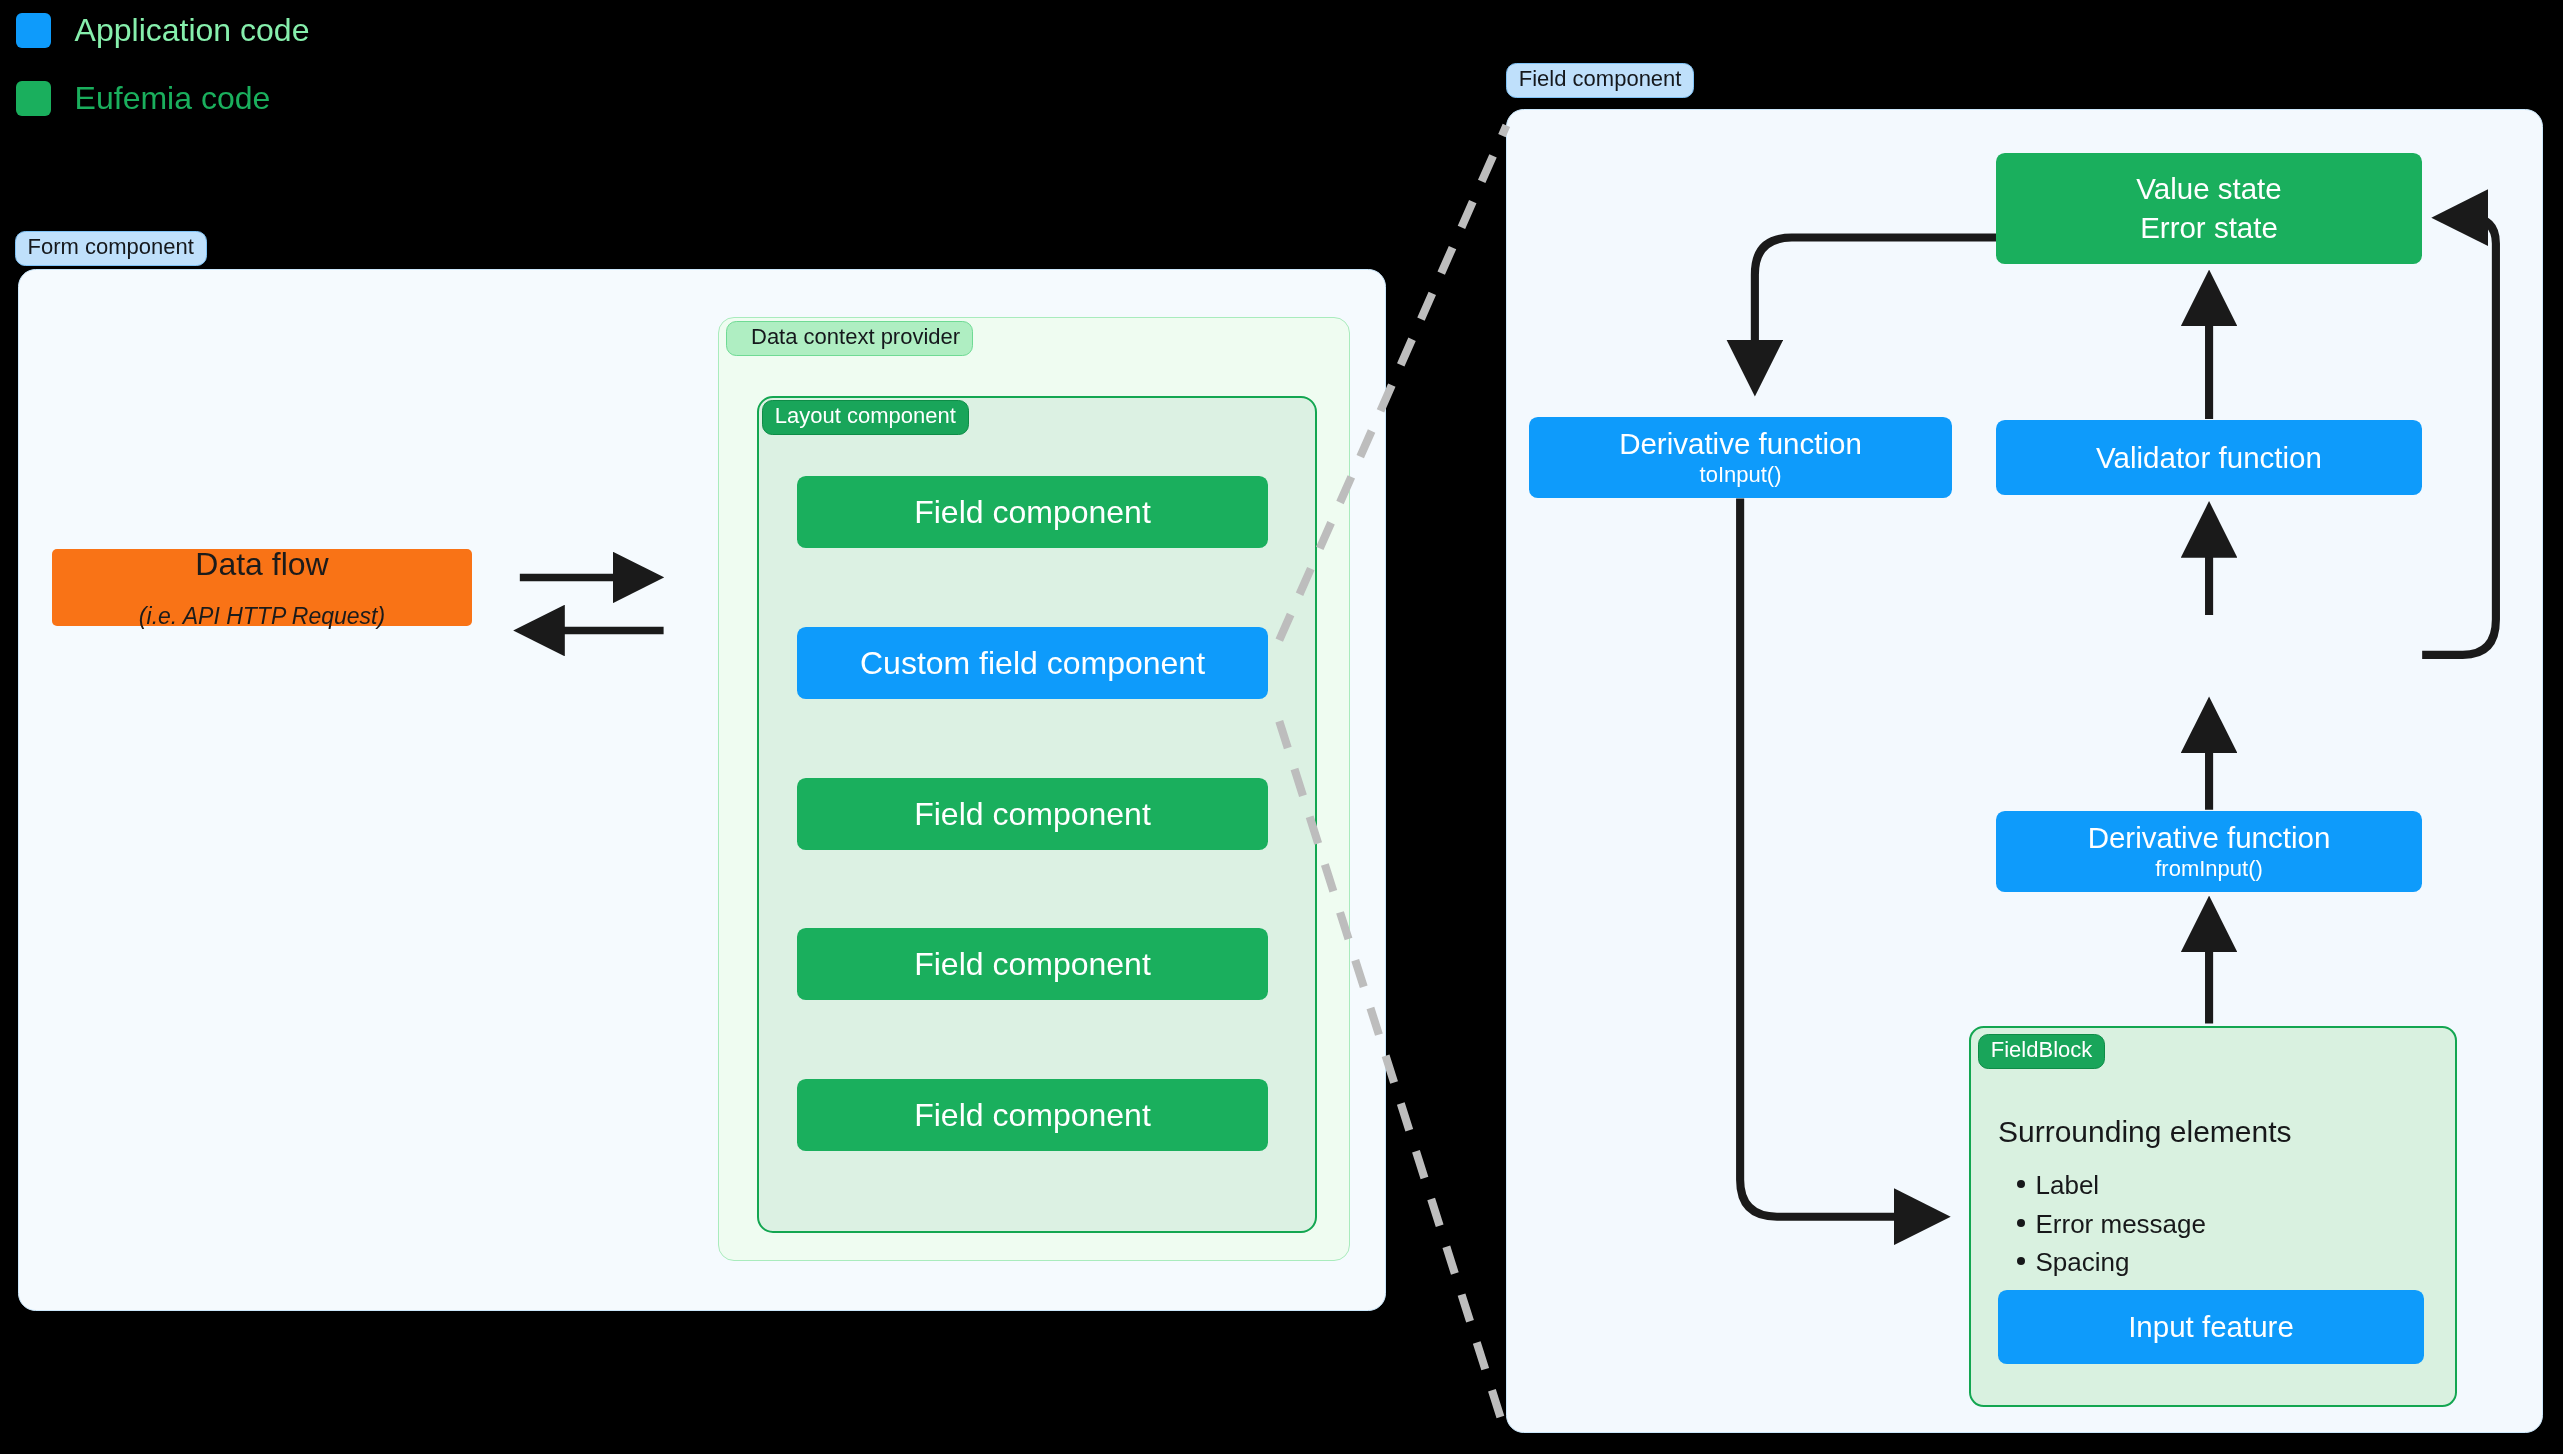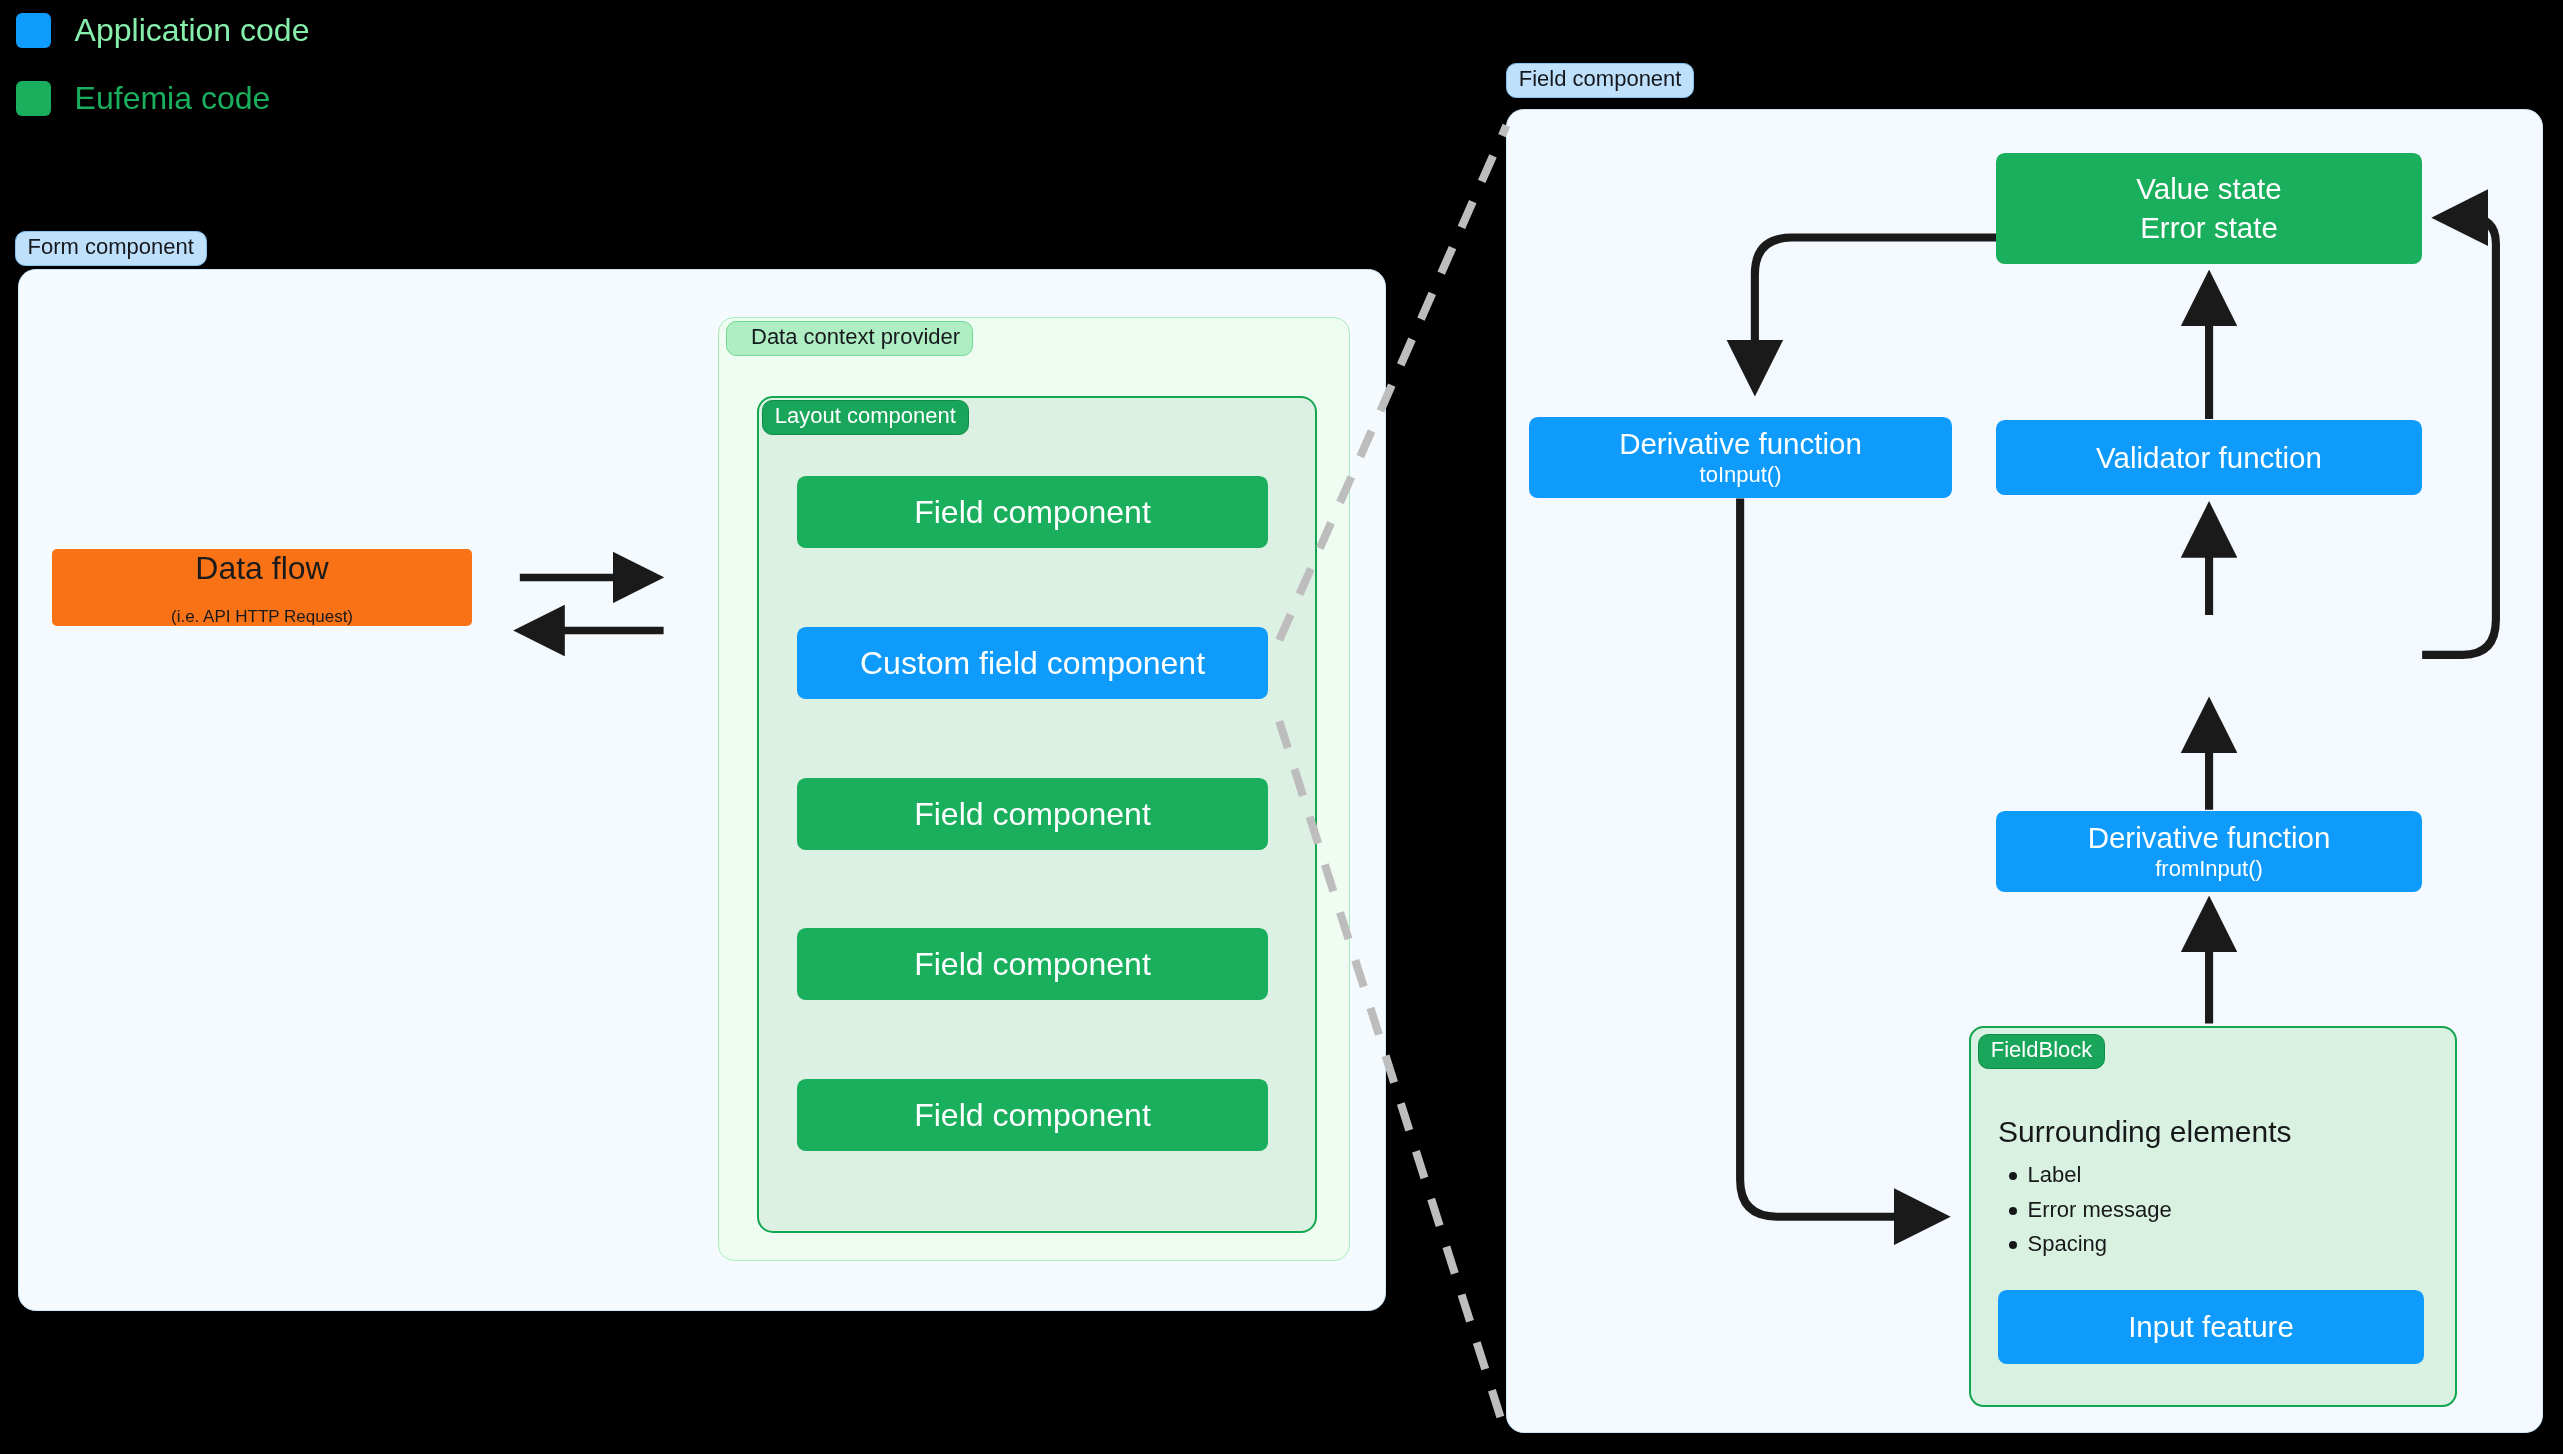--- a/index.html
+++ b/index.html
@@ -116,36 +116,36 @@
   .box-green { background: #1AAF5D; }
   .box-blue  { background: #0E9BFB; }
   .box-gray  {
     background: #f97316;
     color: #1B1B1B;
     border-radius: 5px;
   }
   .box-title { font-size: 29.5px; line-height: 1.15; }
   .box-sub   { font-size: 22px; line-height: 1.2; margin-top: 1.5px; }
   .box-title-lg { font-size: 32px; line-height: 1.25; }
-  .box-sub-gray { font-size: 17px; line-height: 1.2; margin-top: 19px; }
+  .box-sub-gray { font-size: 23px; line-height: 1.2; margin-top: 19px; font-style: italic; }
 
   
   .fb-heading {
     position: absolute;
     font-size: 30px;
     color: #17181A;
     line-height: 1.1;
     white-space: nowrap;
   }
   .fb-list {
     position: absolute;
-    margin: 0;
+    margin: 8px;
     padding: 0 0 0 29.5px;
     list-style: none;
-    font-size: 22px;
+    font-size: 26px;
     color: #17181A;
   }
   .fb-list li {
     position: relative;
     line-height: 1.0;
     margin-bottom: 12.5px;
     white-space: nowrap;
   }
   .fb-list li::before {
     content: "";

